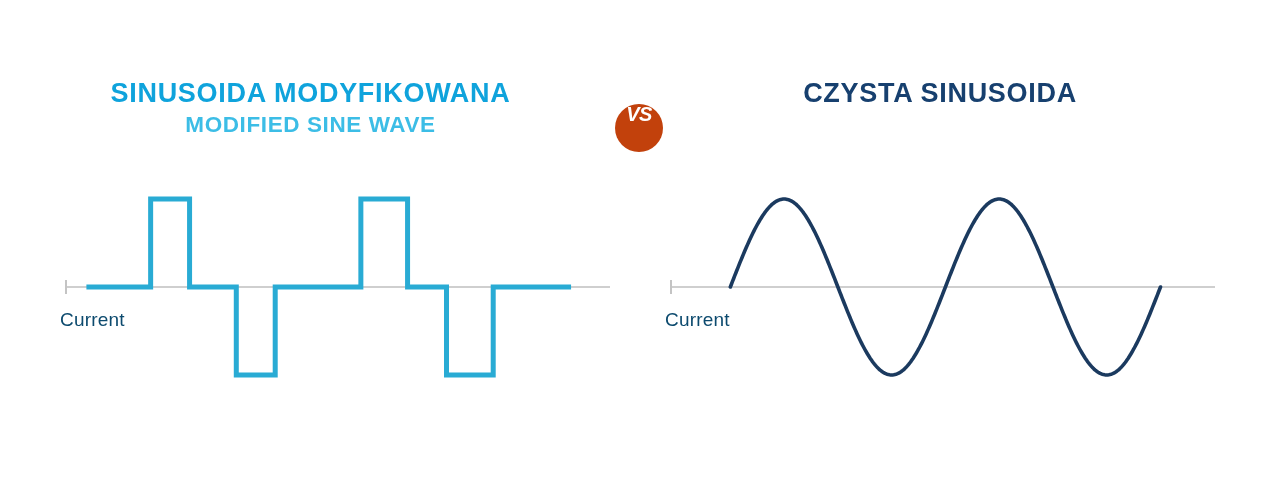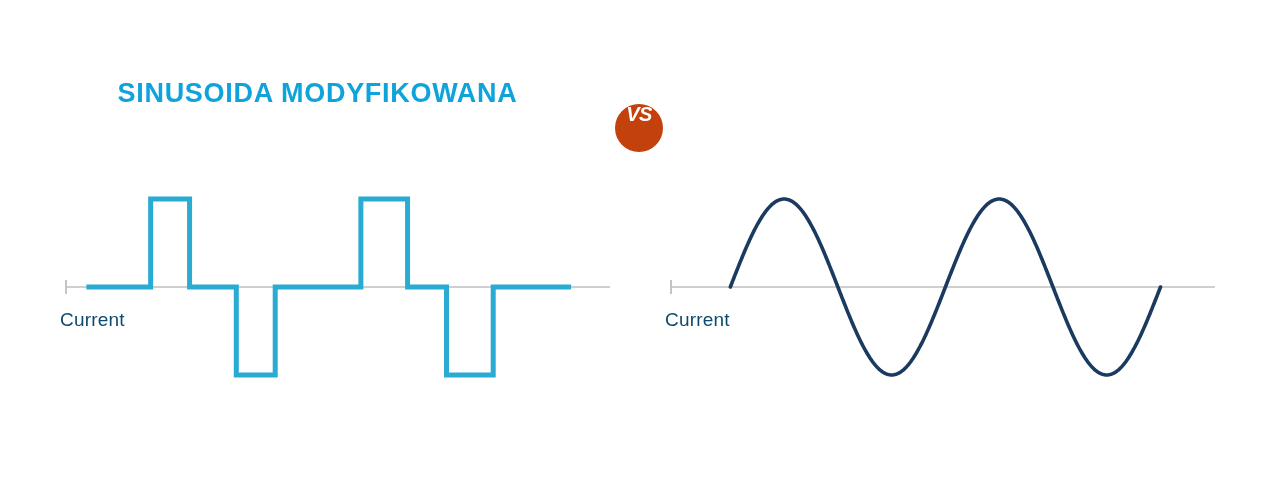--- a/index.html
+++ b/index.html
@@ -21,21 +21,21 @@
     height: 477px;
     background: #ffffff;
   }
 
   
   .title-block {
     position: absolute;
     text-align: center;
     line-height: 1.0;
   }
-  #title-left  { left: 35px;  top: 80px; width: 565px; }
+  #title-left  { left: 28px;  top: 80px; width: 565px; }
   #title-right { left: 675px; top: 80px; width: 530px; }
 
   .title-primary {
     font-weight: bold;
     font-size: 27px;
     letter-spacing: 0.7px;
     white-space: nowrap;
     margin: 0;
   }
   .title-secondary {
@@ -94,27 +94,29 @@
   #current-label-left  { left: 60px; }
   #current-label-right { left: 665px; }
 </style>
 </head>
 <body>
 
 <div class="stage">
 
   <div class="title-block" id="title-left">
     <div class="title-primary">SINUSOIDA MODYFIKOWANA</div>
+    <div class="title-secondary">MODIFIED SINE WAVE</div>
   </div>
 
   <div id="vs-badge">
     <span class="vs-text">VS</span>
   </div>
 
   <div class="title-block" id="title-right">
+    <div class="title-primary">CZYSTA SINUSOIDA</div>
   </div>
 
   <div class="wave-panel" id="wave-panel-left">
     <svg class="wave-svg" width="560" height="230" viewBox="0 0 560 230">
 
       <line id="axis-left" x1="10" y1="112" x2="555" y2="112" stroke="#CFCFCF" stroke-width="2"></line>
 
       <line id="tick-left" x1="11" y1="105" x2="11" y2="119" stroke="#C4C4C4" stroke-width="2"></line>
 
       <polyline id="poly-left" points="31.41,112.00 95.64,112.00 95.64,24.00 134.57,24.00 134.57,112.00 181.29,112.00 181.29,200.00 220.21,200.00 220.21,112.00 266.93,112.00 266.93,112.00 305.86,112.00 305.86,24.00 352.57,24.00 352.57,112.00 391.50,112.00 391.50,200.00 438.21,200.00 438.21,112.00 477.14,112.00 477.14,112.00 516.07,112.00" fill="none" stroke="#29ABD4" stroke-width="5" stroke-linecap="butt" stroke-linejoin="miter"></polyline>

